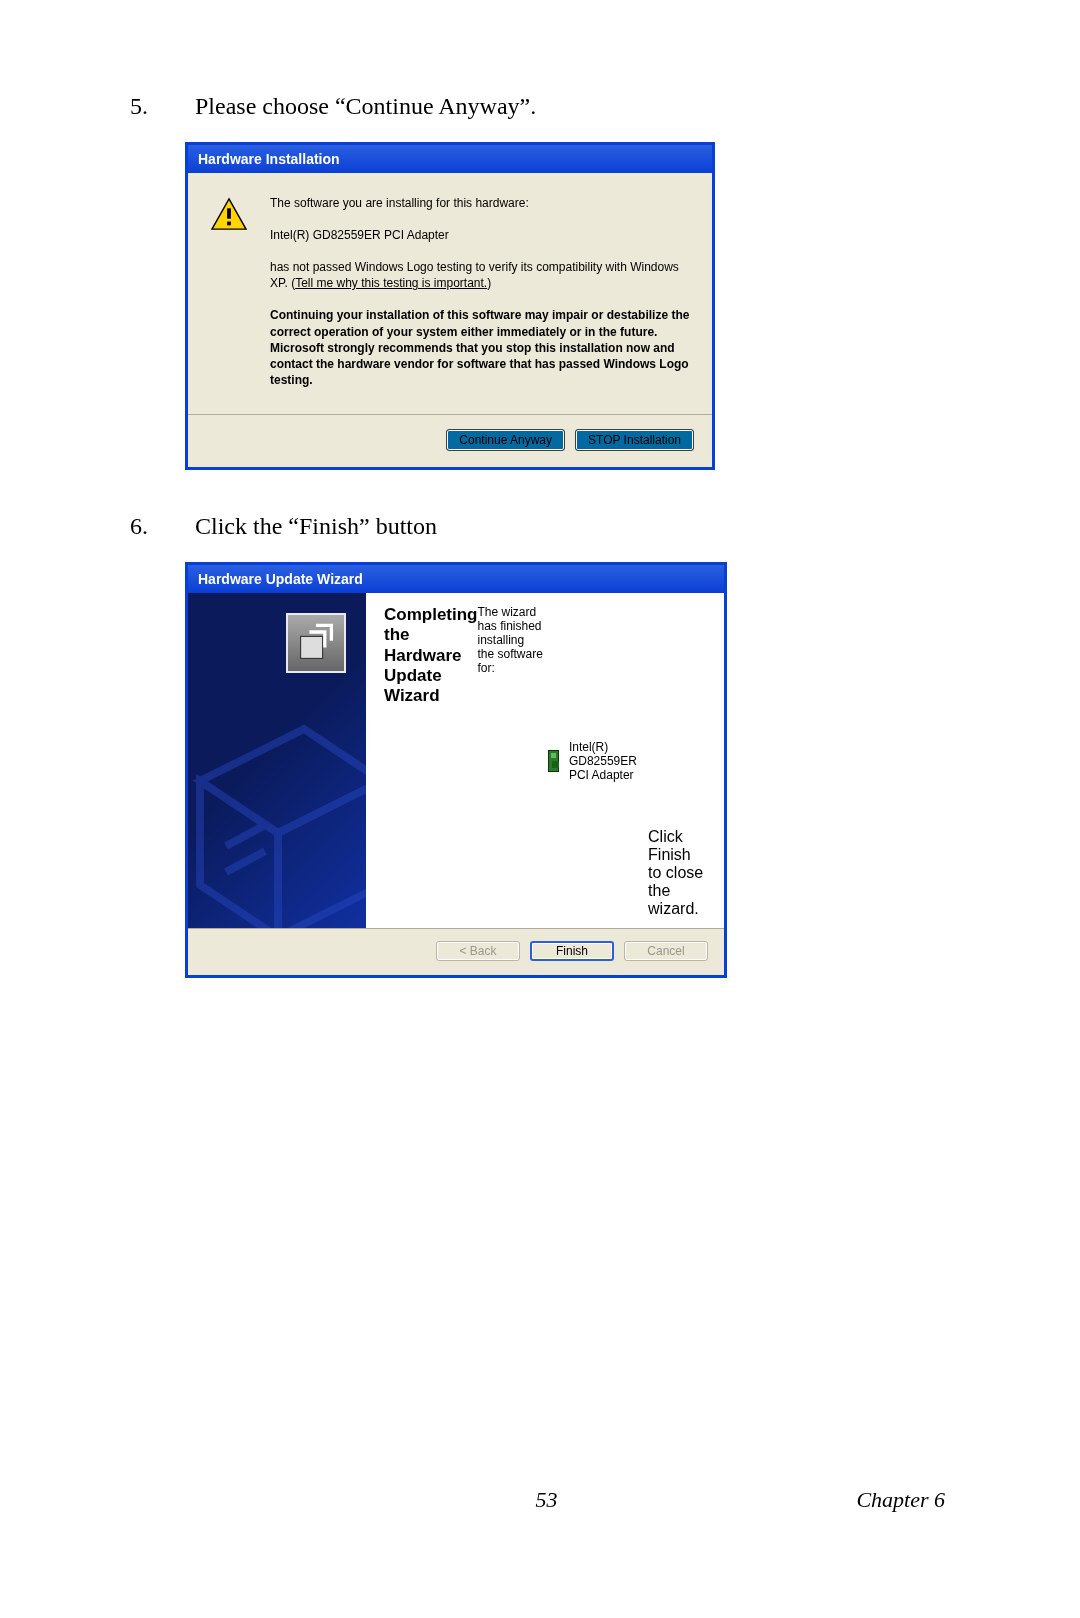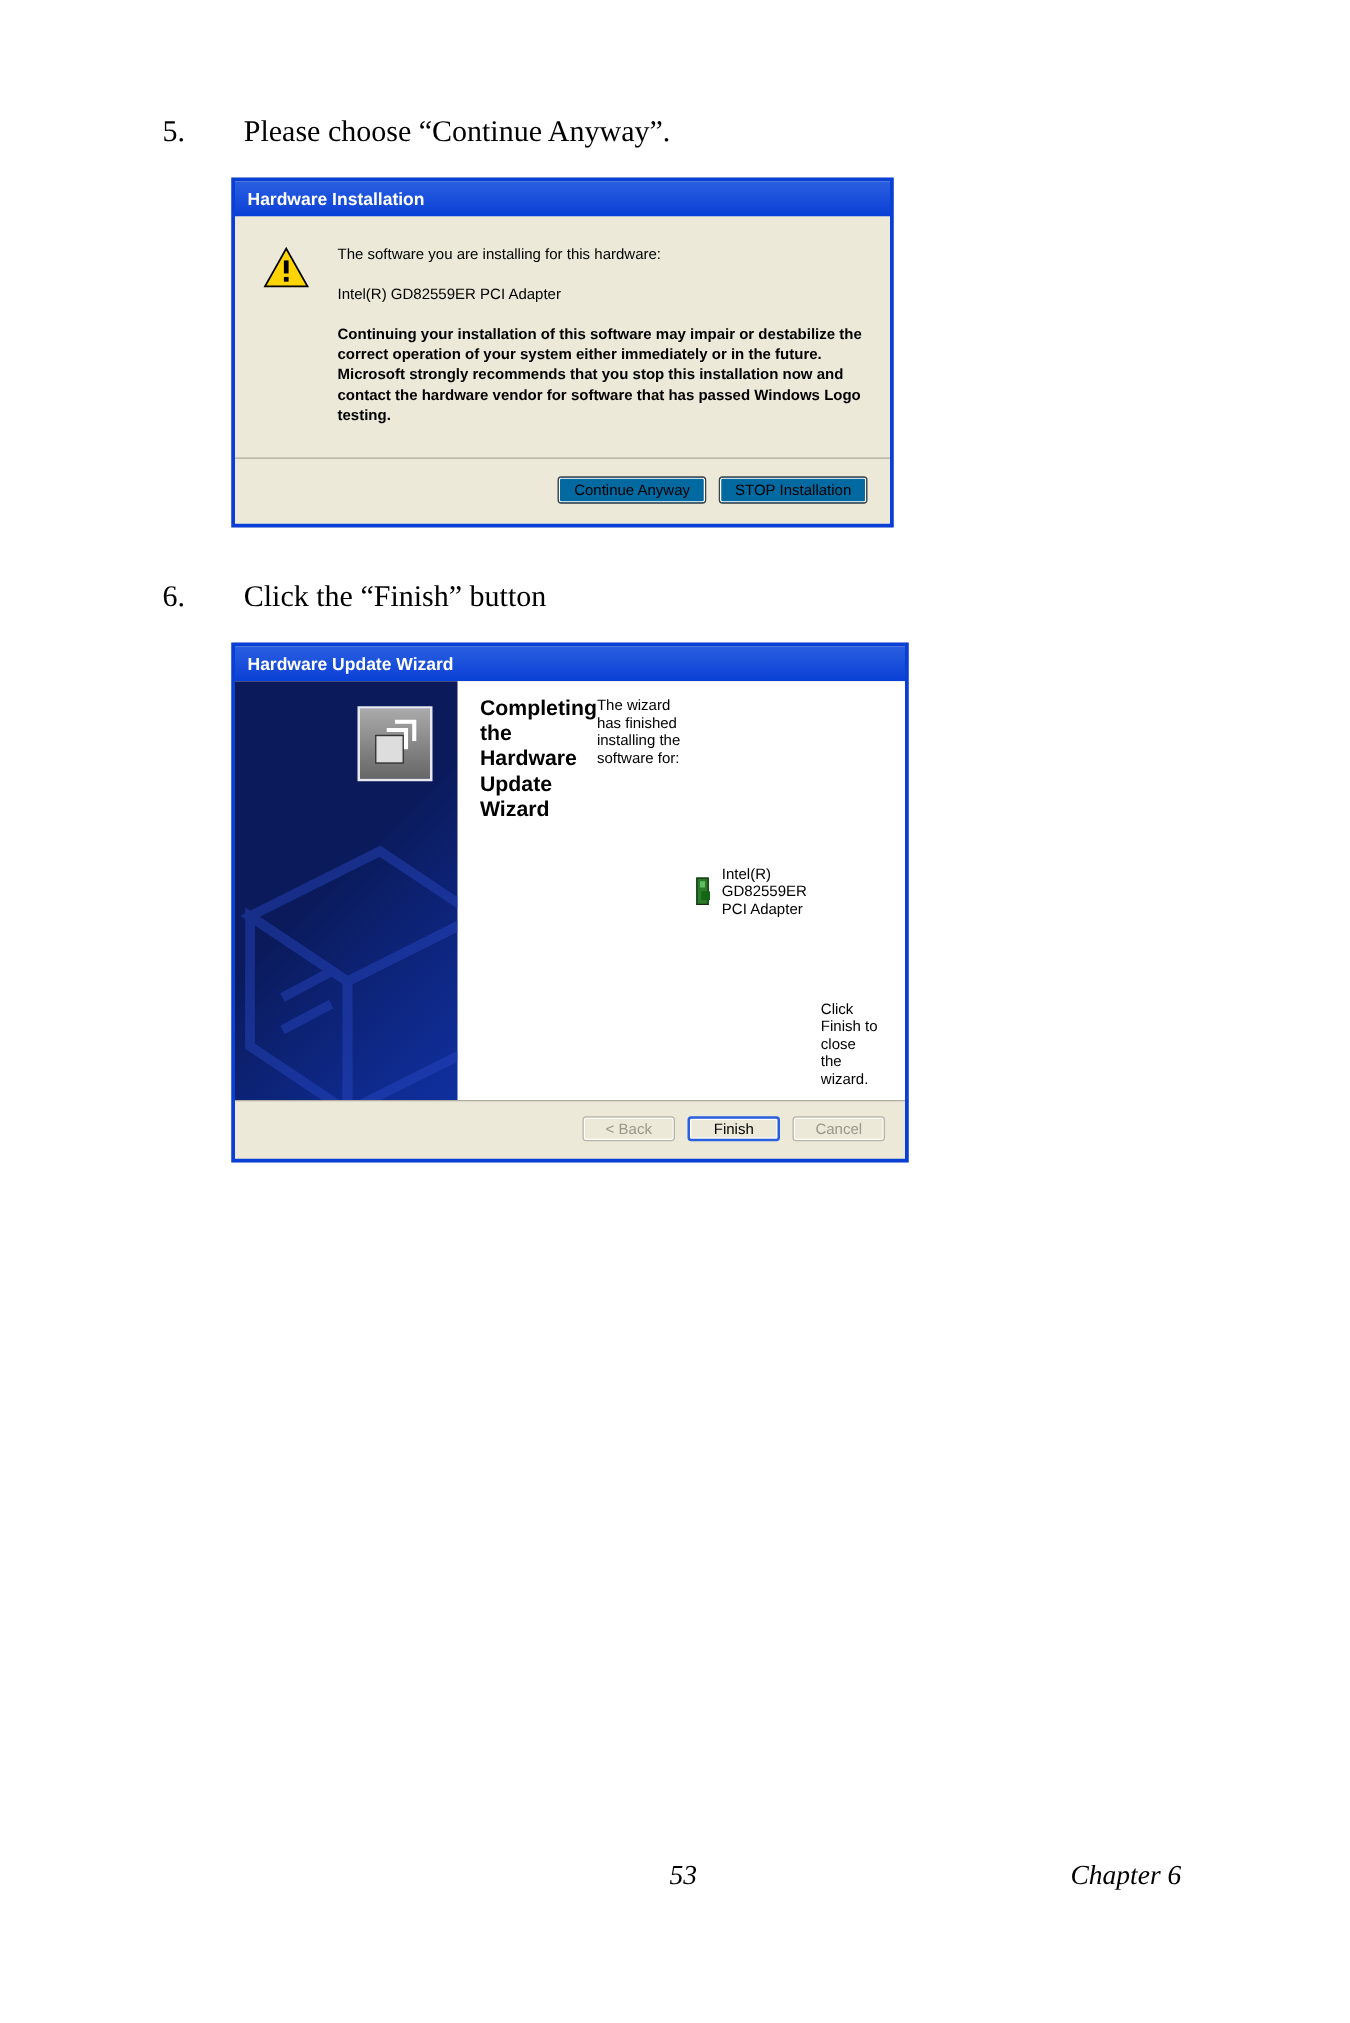--- a/index.html
+++ b/index.html
@@ -145,35 +145,35 @@
     position:relative;
   }
   .device-icon::before{
     content:""; position:absolute; left:2px;top:2px;right:2px;height:5px;background:#5fbf5f;
   }
   .device-icon::after{
     content:""; position:absolute; left:3px; bottom:3px; width:7px;height:7px; background:#146514;
   }
   .dlg2-closehint {
     margin-top:auto;
-    font-size:12px;
+    font-size:16px;
   }
   .dlg2-footer {
     border-top: 1px solid #b0ada0;
     padding: 12px 16px 14px;
     display:flex;
     justify-content:flex-end;
     gap:10px;
   }
   .xp-btn-sm {
     background:#ece9d8;
     border:1px solid #7a7a7a;
     border-radius:3px;
     padding:2px 0;
-    width:74px;
+    width:84px;
     font-family:Tahoma,Arial,sans-serif;
     font-size:12px;
     text-align:center;
     box-shadow: inset 0 0 0 1px #fff;
   }
   .xp-btn-sm.default {
     border:2px solid #2a5fe0;
     border-radius:3px;
     padding:1px 0;
   }
@@ -220,20 +220,23 @@
         <div class="warn-icon">
           <svg viewBox="0 0 40 36" width="38" height="34">
             <polygon points="20,2 38,34 2,34" fill="#ffd400" stroke="#000" stroke-width="1.5"></polygon>
             <rect x="18" y="12" width="4" height="11" fill="#000"></rect>
             <rect x="18" y="26" width="4" height="4" fill="#000"></rect>
           </svg>
         </div>
         <div class="dlg1-text">
           <p>The software you are installing for this hardware:</p>
           <p>Intel(R) GD82559ER PCI Adapter</p>
+          <p>
+            <span>has not passed Windows Logo testing to verify its compatibility with Windows XP. (</span><a href="#">Tell me why this testing is important.</a><span>)</span>
+          </p>
           <p class="dlg1-warn">Continuing your installation of this software may impair or destabilize the correct operation of your system either immediately or in the future. Microsoft strongly recommends that you stop this installation now and contact the hardware vendor for software that has passed Windows Logo testing.</p>
         </div>
       </div>
       <div class="dlg1-footer">
         <div class="xp-btn">Continue Anyway</div>
         <div class="xp-btn">STOP Installation</div>
       </div>
     </div>
   </div>
 

